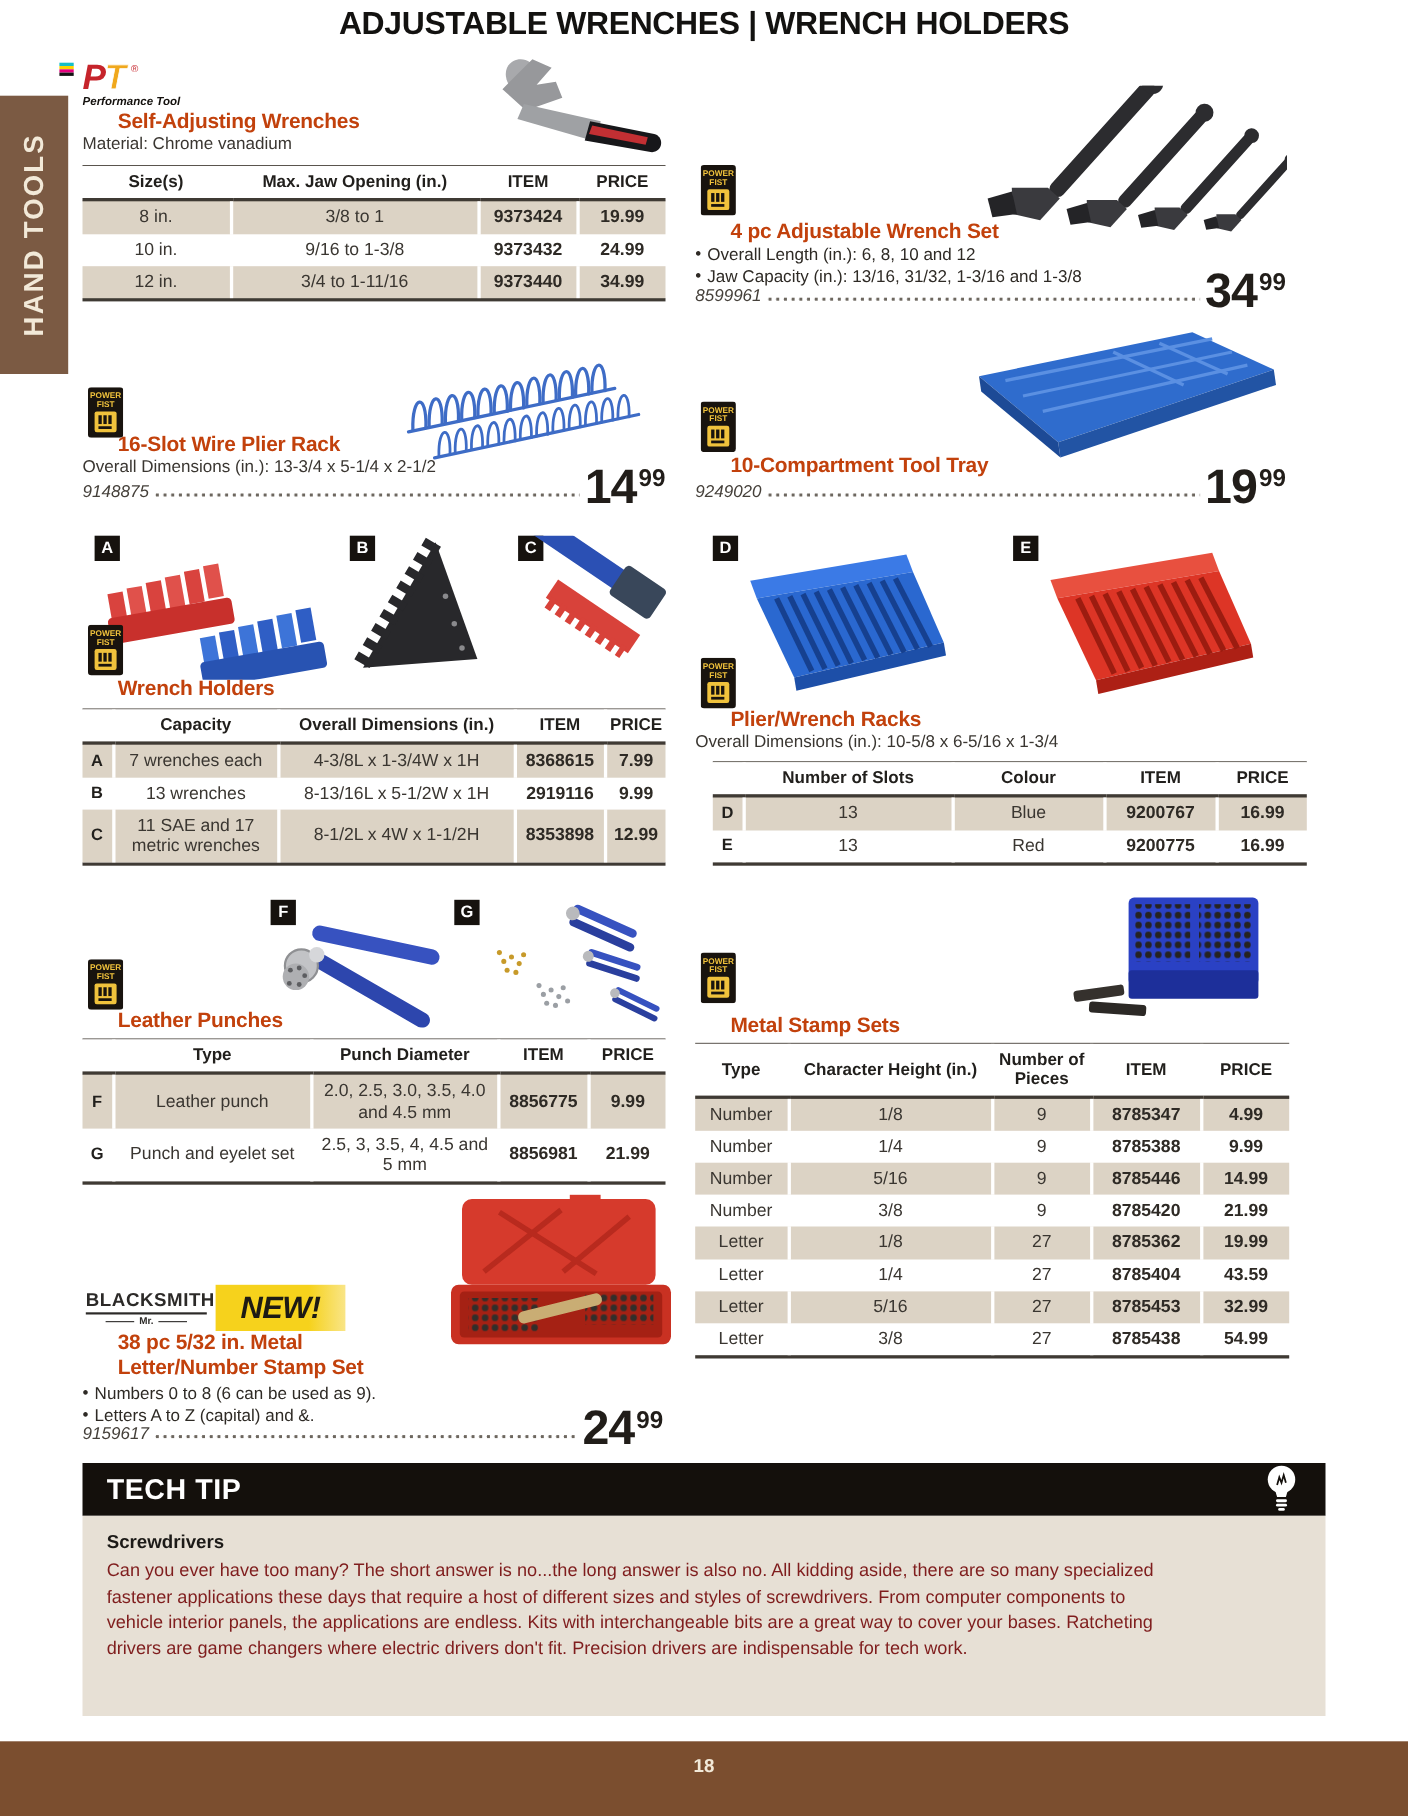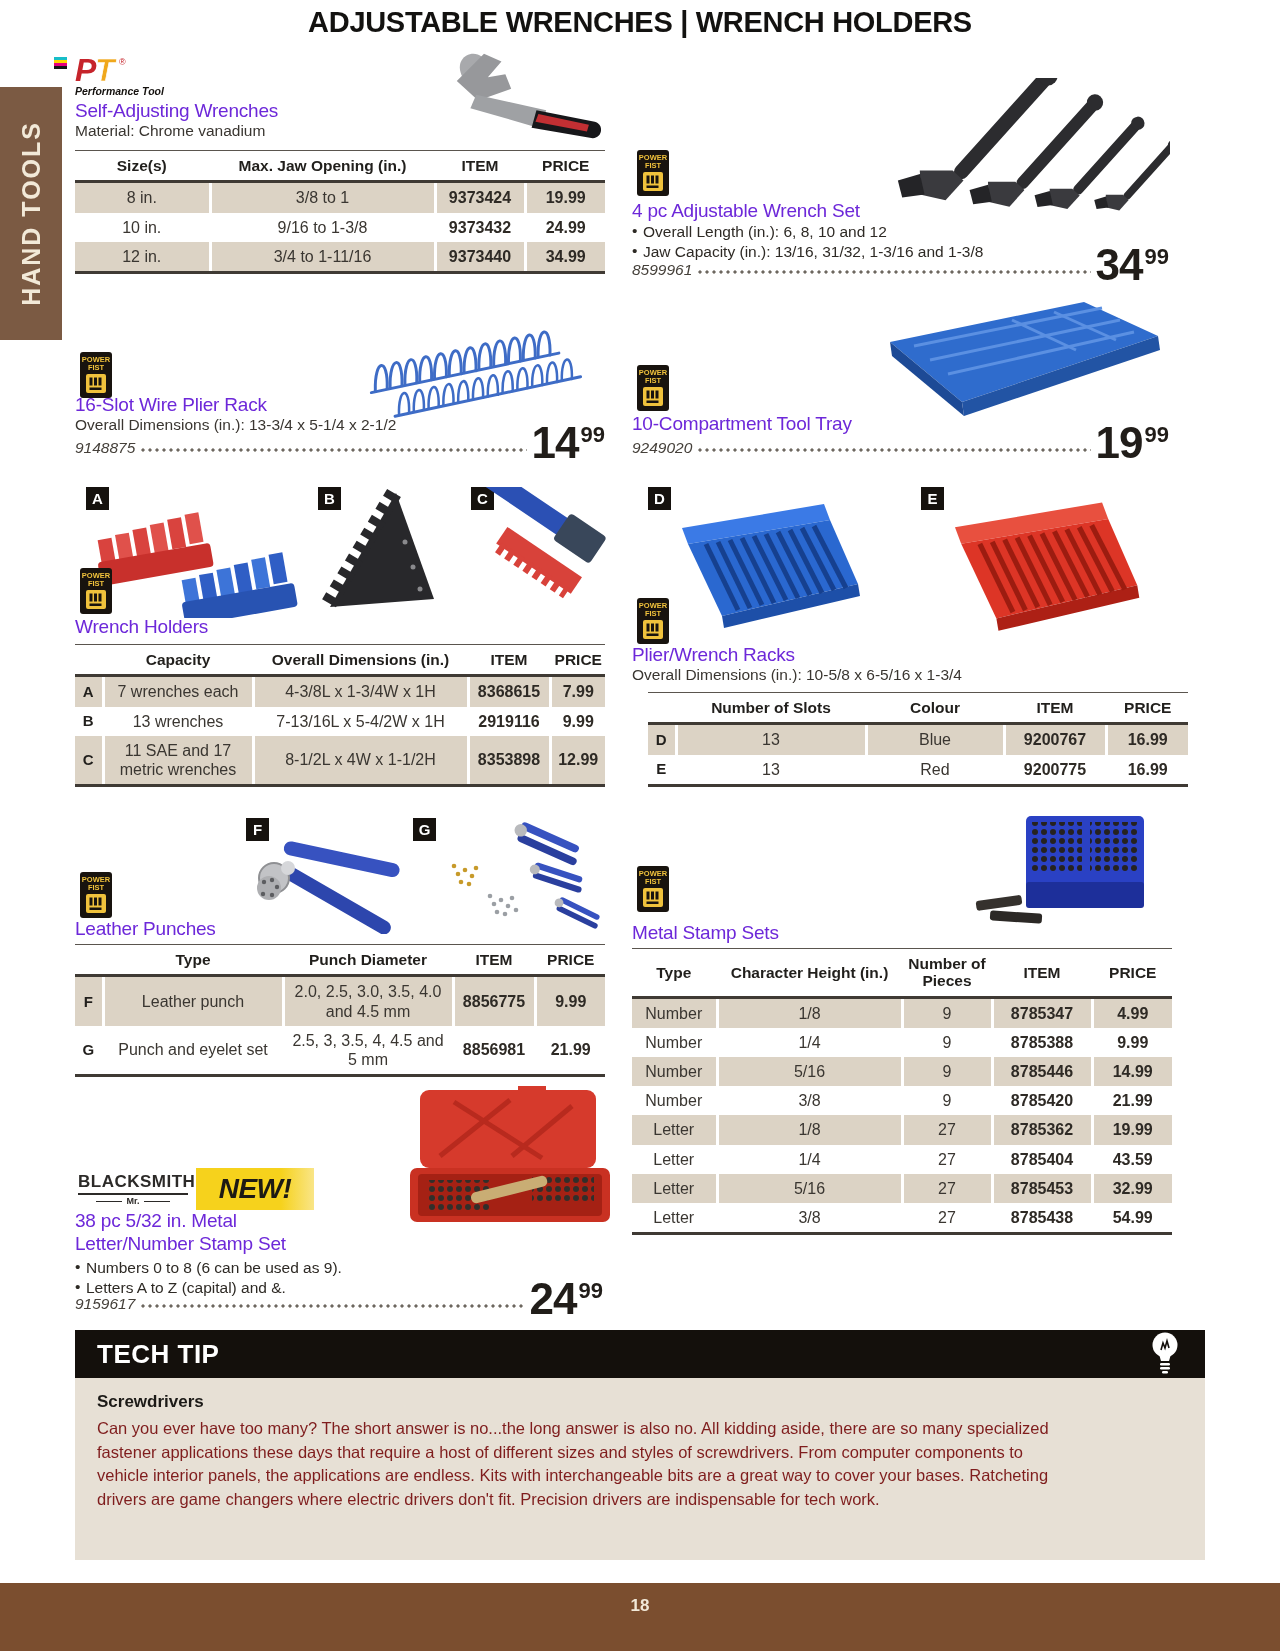--- a/index.html
+++ b/index.html
@@ -9,21 +9,21 @@
   .page-title{position:absolute;top:6px;left:0;width:100%;text-align:center;margin:0;
     font-size:29px;font-weight:800;color:#131210;letter-spacing:-0.3px;}
   .regmark{position:absolute;left:54px;top:57px;width:13px;}
   .regmark div{height:3px;width:13px;}
   
   .sidebar{position:absolute;left:0;top:87px;width:62px;height:253px;background:#7b5a43;
     display:flex;align-items:center;justify-content:center;}
   .sidebar span{writing-mode:vertical-rl;transform:rotate(180deg);color:#f2e9d8;
     font-weight:800;font-size:25px;letter-spacing:2px;white-space:nowrap;}
   
-  .ptitle{position:absolute;font-size:19px;font-weight:400;color:#6d28d9;letter-spacing:-0.2px;line-height:1.18;}
+  .ptitle{position:absolute;font-size:19px;font-weight:700;color:#c2410c;letter-spacing:-0.2px;line-height:1.18;margin-left:32px;}
   .psub{position:absolute;font-size:15.5px;color:#3a3631;}
   .bullets{position:absolute;margin:0;padding:0;list-style:none;font-size:15.5px;color:#2e2a25;line-height:1.26;}
   .bullets li{padding-left:11px;position:relative;}
   .bullets li::before{content:"•";position:absolute;left:0;top:-1px;}
   
   .buyline{position:absolute;display:flex;align-items:flex-end;}
   .itemno{font-style:italic;font-size:15.5px;color:#45403a;padding-bottom:6px;}
   .dots{flex:1;height:10px;margin:0 5px 8px 5px;background-repeat:repeat-x;
     background-image:radial-gradient(circle at 3px 5px,#6d675f 1.4px,transparent 1.8px);
     background-size:7px 10px;background-position:0 100%;}
@@ -372,21 +372,21 @@
           <tr class="odd">
             <td class="c-letter">A</td>
             <td>7 wrenches each</td>
             <td>4-3/8L x 1-3/4W x 1H</td>
             <td class="c-item">8368615</td>
             <td class="c-price">7.99</td>
           </tr>
           <tr class="even">
             <td class="c-letter">B</td>
             <td>13 wrenches</td>
-            <td>7-13/16L x 5-4/2W x 1H</td>
+            <td>8-13/16L x 5-1/2W x 1H</td>
             <td class="c-item">2919116</td>
             <td class="c-price">9.99</td>
           </tr>
           <tr class="odd">
             <td class="c-letter">C</td>
             <td>11 SAE and 17 metric wrenches</td>
             <td>8-1/2L x 4W x 1-1/2H</td>
             <td class="c-item">8353898</td>
             <td class="c-price">12.99</td>
           </tr>

